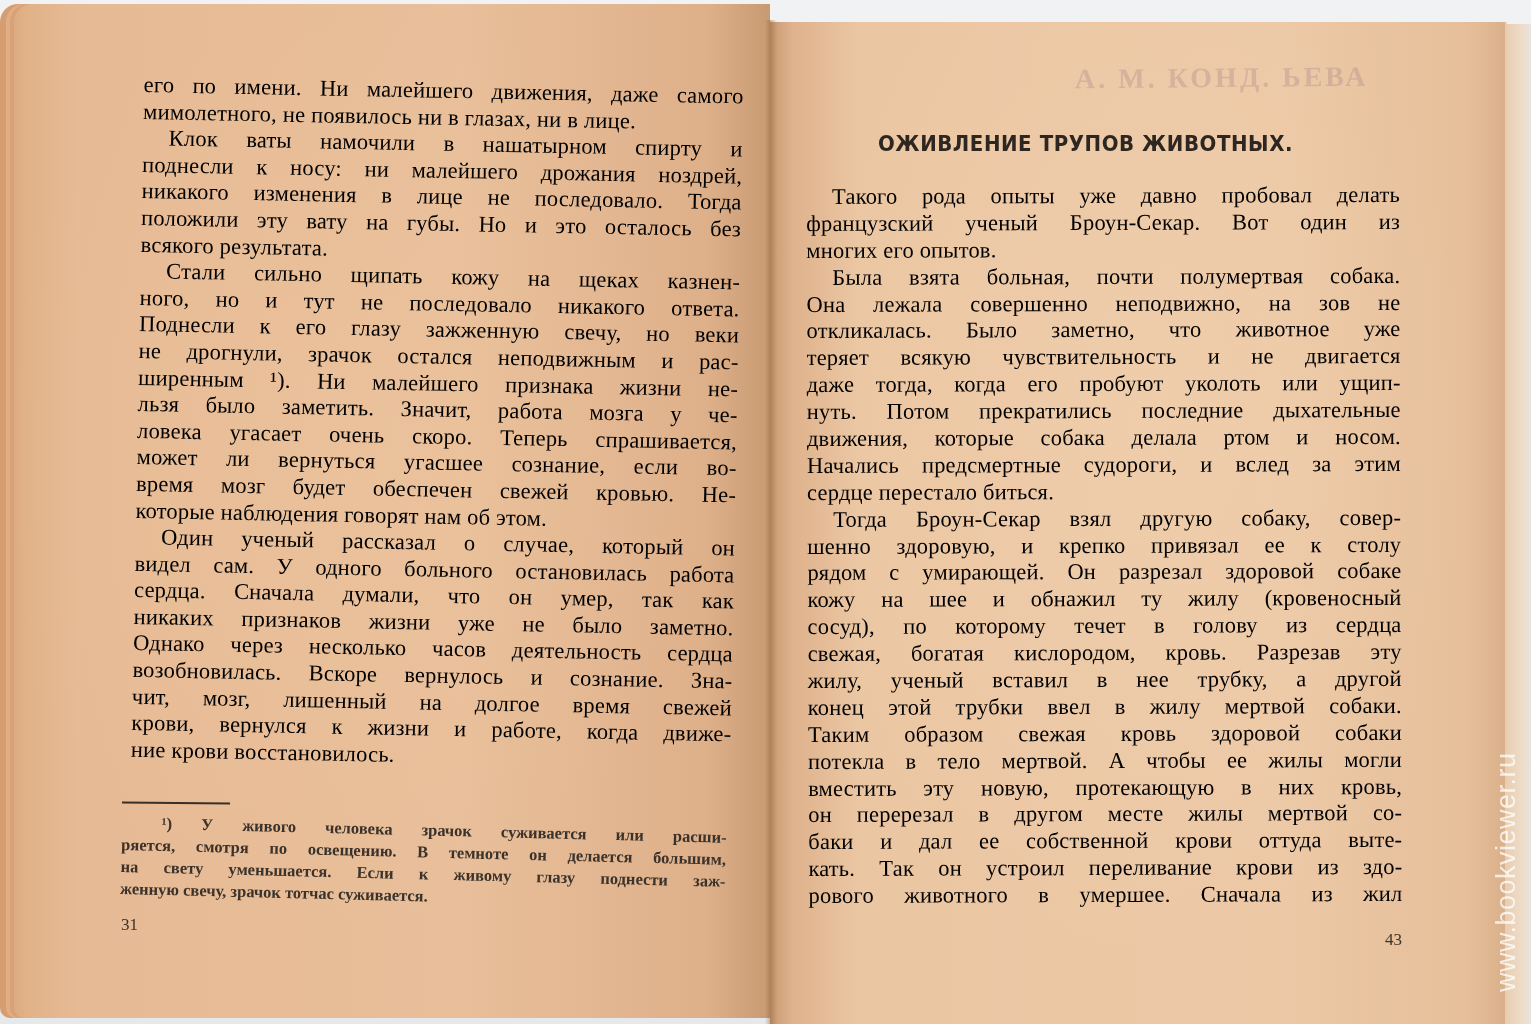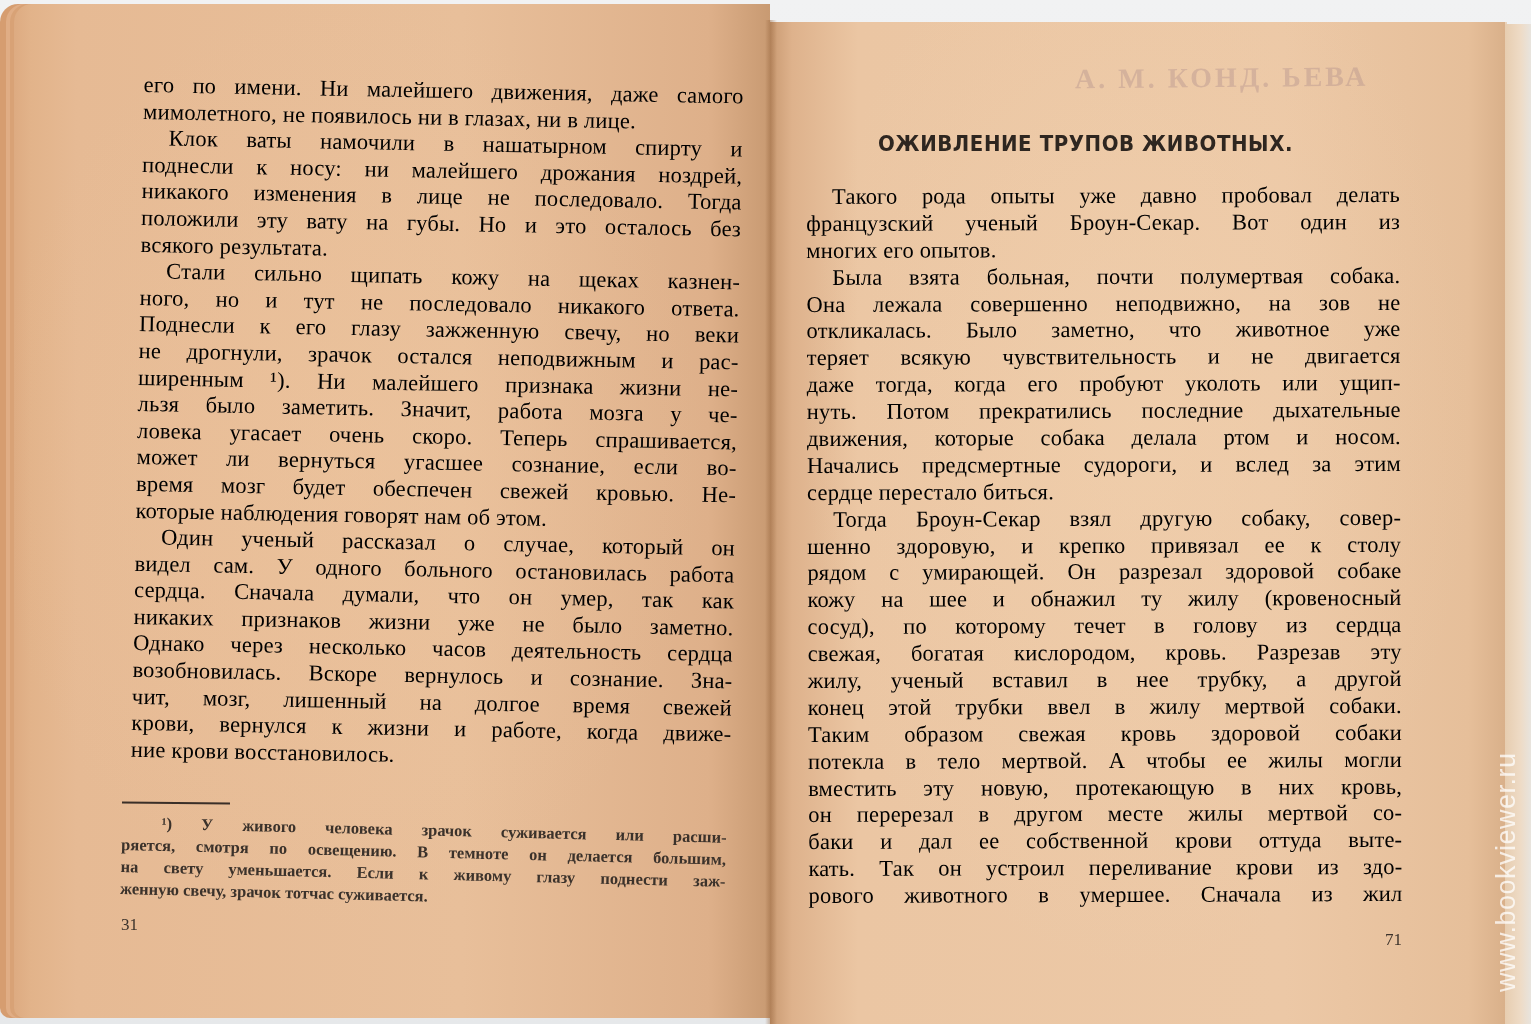--- a/index.html
+++ b/index.html
@@ -246,16 +246,16 @@
       <span class="line">конец этой трубки ввел в жилу мертвой собаки.</span>
       <span class="line">Таким образом свежая кровь здоровой собаки</span>
       <span class="line">потекла в тело мертвой. А чтобы ее жилы могли</span>
       <span class="line">вместить эту новую, протекающую в них кровь,</span>
       <span class="line">он перерезал в другом месте жилы мертвой со-</span>
       <span class="line">баки и дал ее собственной крови оттуда выте-</span>
       <span class="line">кать. Так он устроил переливание крови из здо-</span>
       <span class="line">рового животного в умершее. Сначала из жил</span>
     </div>
 
-  <div class="page-num page-num-right">71</div>
+  <div class="page-num page-num-right">43</div>
 
   <div class="watermark">www.bookviewer.ru</div>
 </div>
 
 </body></html>

